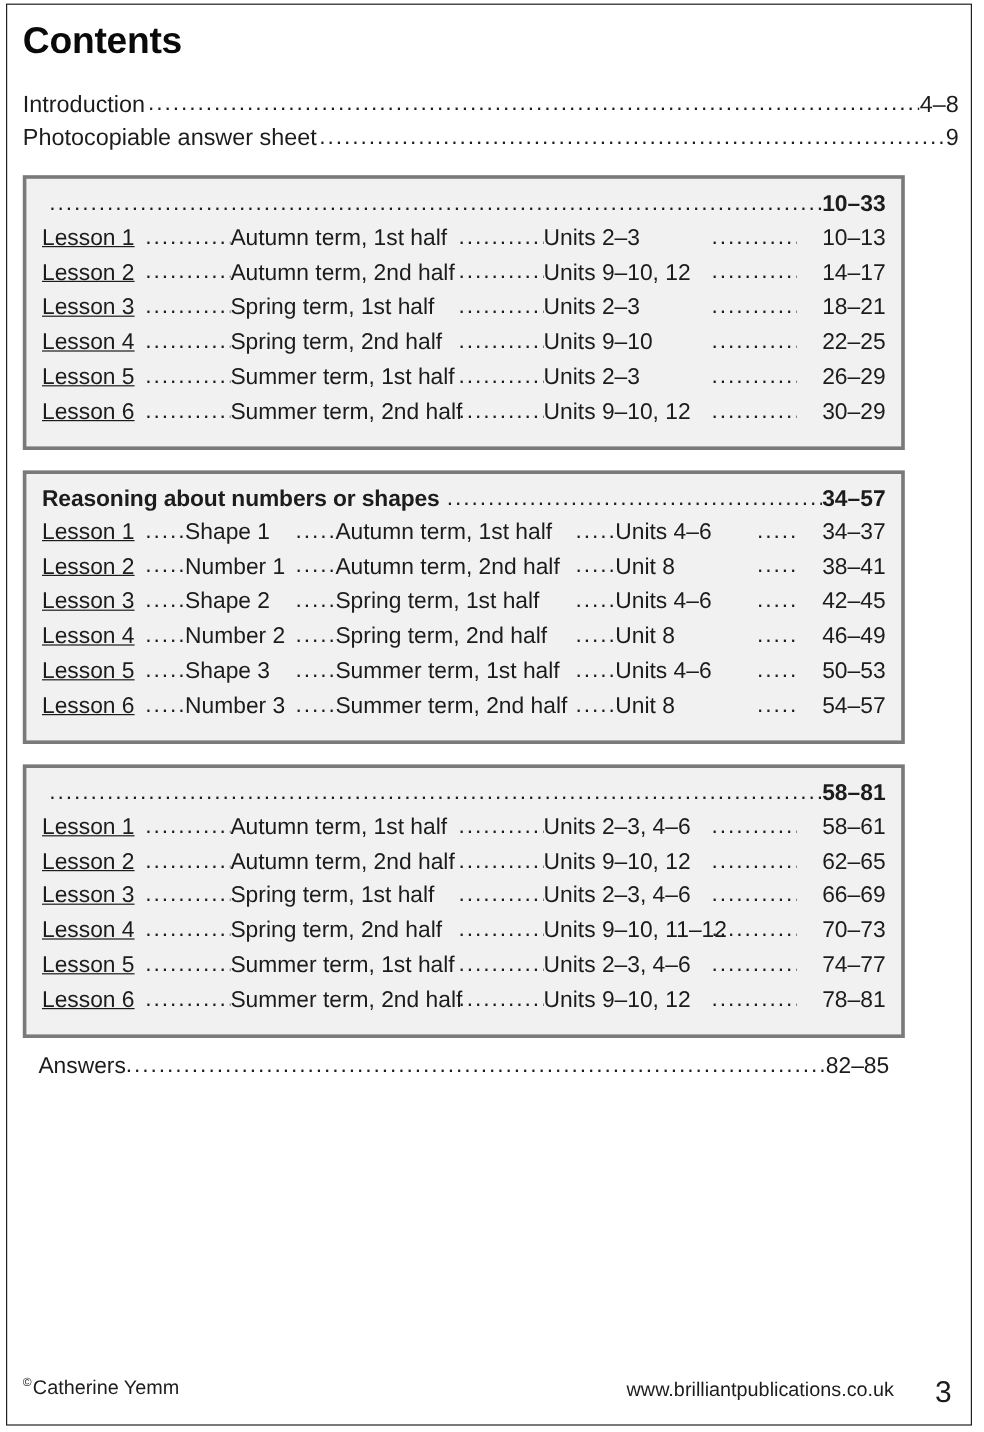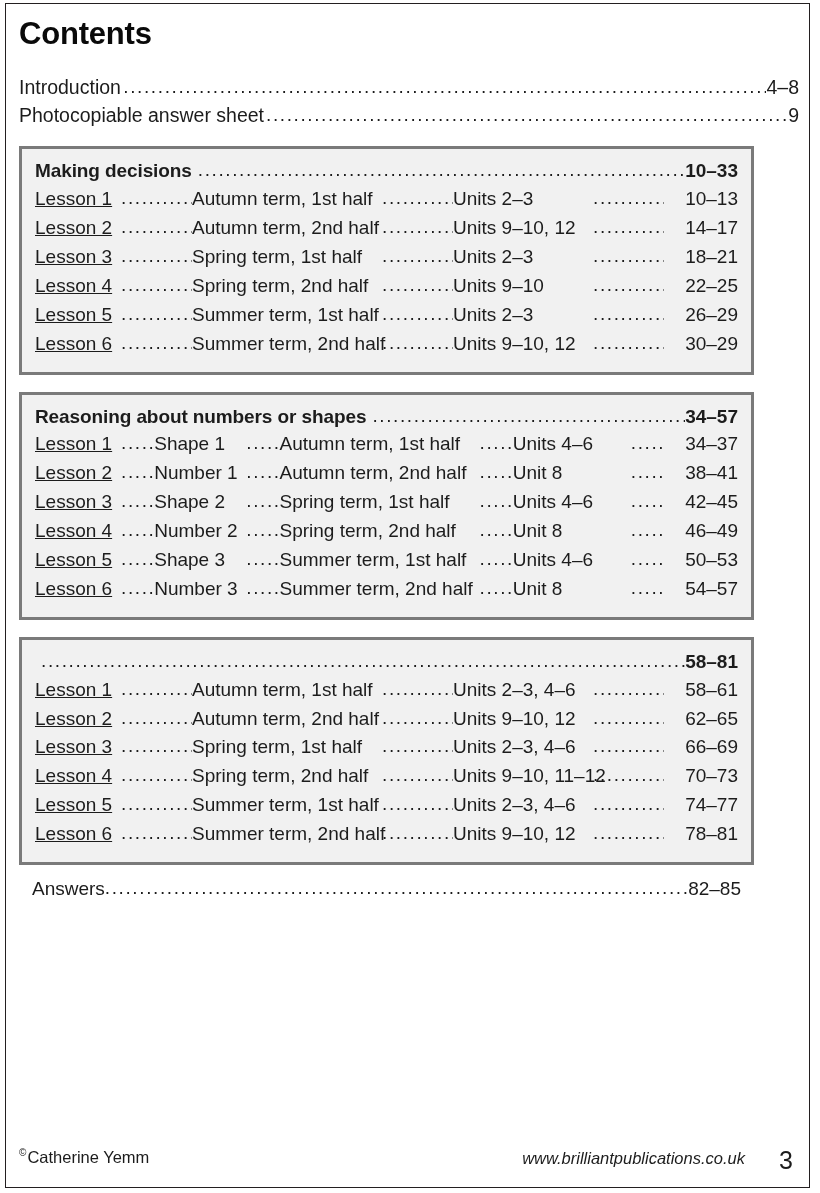--- a/index.html
+++ b/index.html
@@ -144,21 +144,20 @@
   .footer-copy .sup {
     font-size: 10px;
     vertical-align: 7px;
     margin-right: 1px;
   }
   .footer-right {
     position: absolute;
     right: 52px;
     bottom: 2px;
     text-align: center;
-    font-style: italic;
   }
   .footer-url {
     font-size: 16.5px;
     color: #1c1c1c;
     line-height: 1.25;
     white-space: nowrap;
   }
   .footer-bookname {
     font-size: 19px;
     font-weight: bold;
@@ -194,21 +193,20 @@
       <div class="toc-line">
         <span class="seg">Photocopiable answer sheet</span>
         <span class="gap-s"></span>
         <span class="fill"></span>
         <span class="pages">9</span>
       </div>
     </div>
 
     <div class="group-box">
       <div class="toc-line group-title-row">
-        <span class="seg">Making decisions</span>
         <span class="fill"></span>
         <span class="pages">10–33</span>
       </div>
 
       <div class="toc-line lesson-row">
         <span class="seg c-lesson">Lesson 1</span>
         <span class="fill"></span>
         <span class="seg c-term-a">Autumn term, 1st half</span>
         <span class="fill"></span>
         <span class="seg c-units-b">Units 2–3</span>

